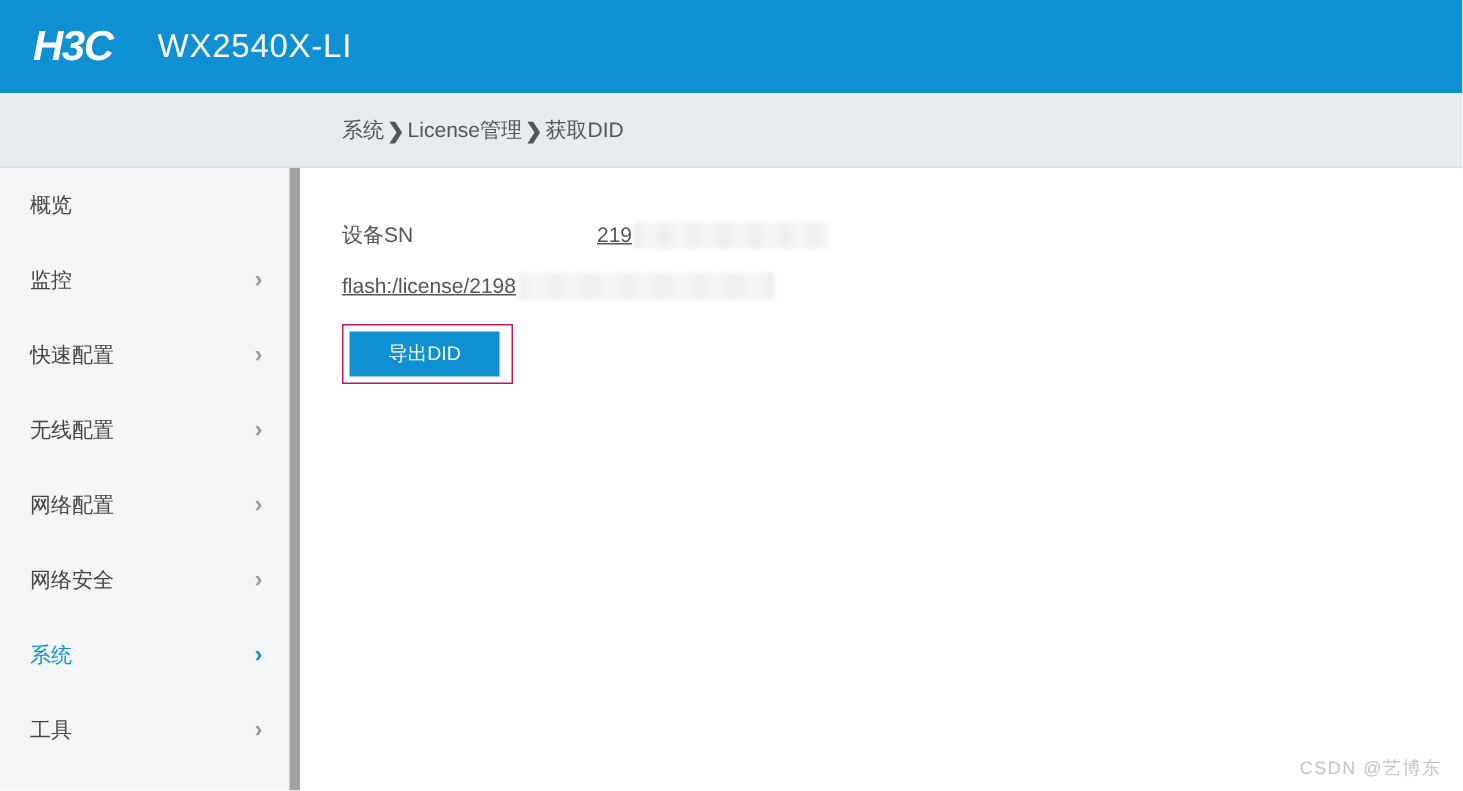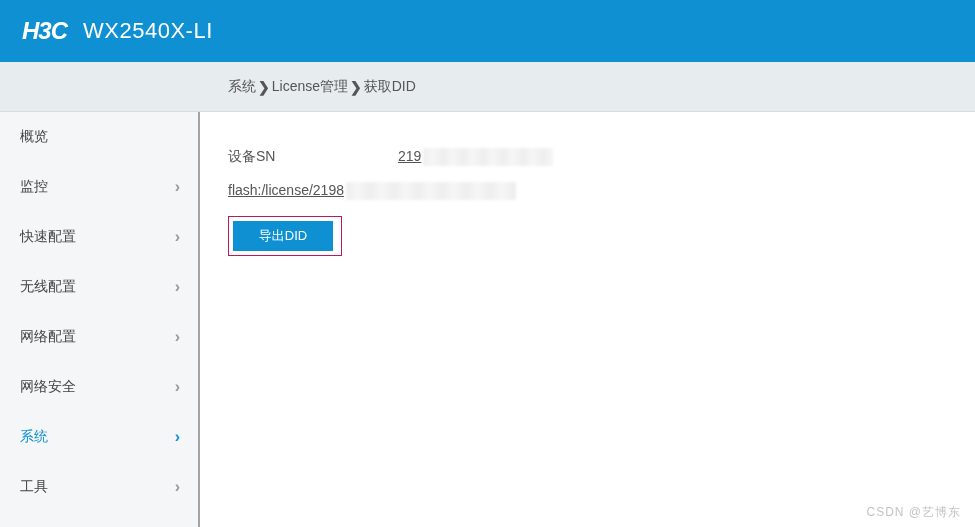--- a/index.html
+++ b/index.html
@@ -18,25 +18,25 @@
     background: #0e90d2;
     color: #fff;
     display: flex;
     align-items: center;
     padding-left: 22px;
   }
   .logo {
     font-family: Arial, sans-serif;
     font-weight: 900;
     font-style: italic;
-    font-size: 24px;
+    font-size: 28px;
     letter-spacing: -1px;
   }
   .model {
-    margin-left: 16px;
+    margin-left: 30px;
     font-size: 22px;
     font-weight: 500;
     letter-spacing: 0.5px;
   }
   .breadcrumb {
     height: 50px;
     background: #e7ecef;
     padding-left: 228px;
     display: flex;
     align-items: center;
@@ -49,21 +49,21 @@
     font-weight: bold;
     color: #555;
   }
   .main {
     display: flex;
     height: calc(100% - 112px);
   }
   .sidebar {
     width: 200px;
     background: #f4f6f7;
-    border-right: 2px solid #a3a3a3;
+    border-right: 7px solid #a3a3a3;
   }
   .sidebar-item {
     height: 50px;
     display: flex;
     align-items: center;
     justify-content: space-between;
     padding: 0 18px 0 20px;
     color: #444;
     cursor: pointer;
     border-bottom: 0px solid transparent;

